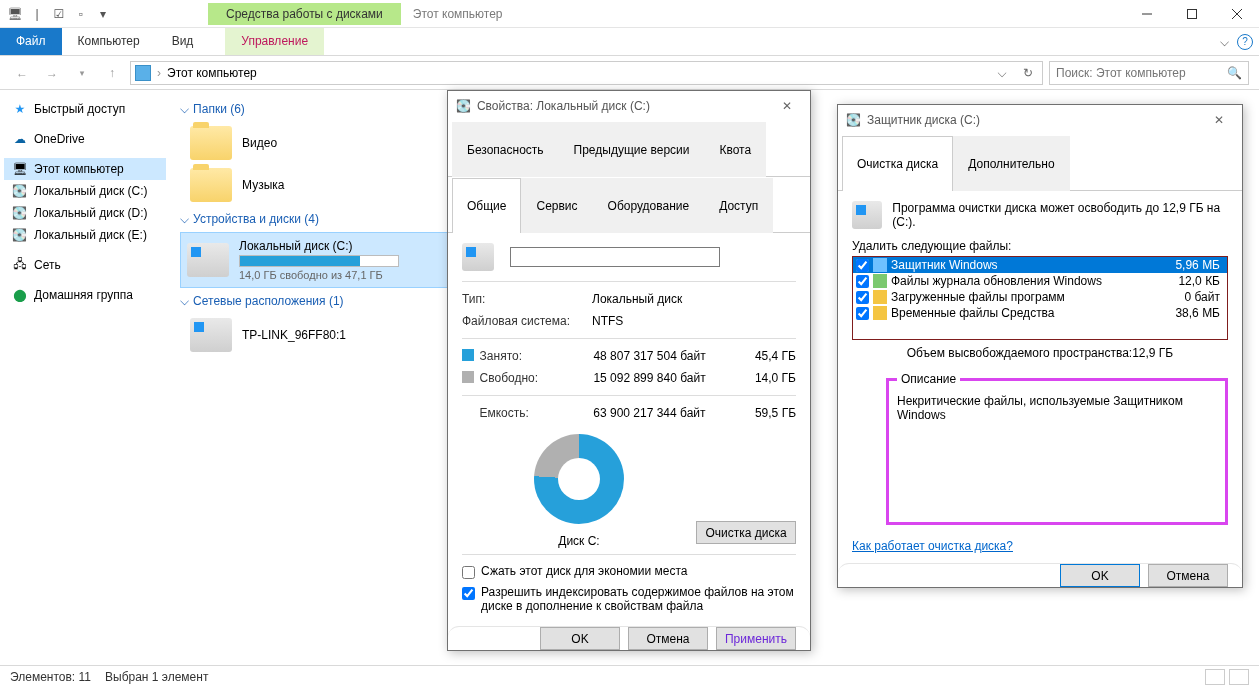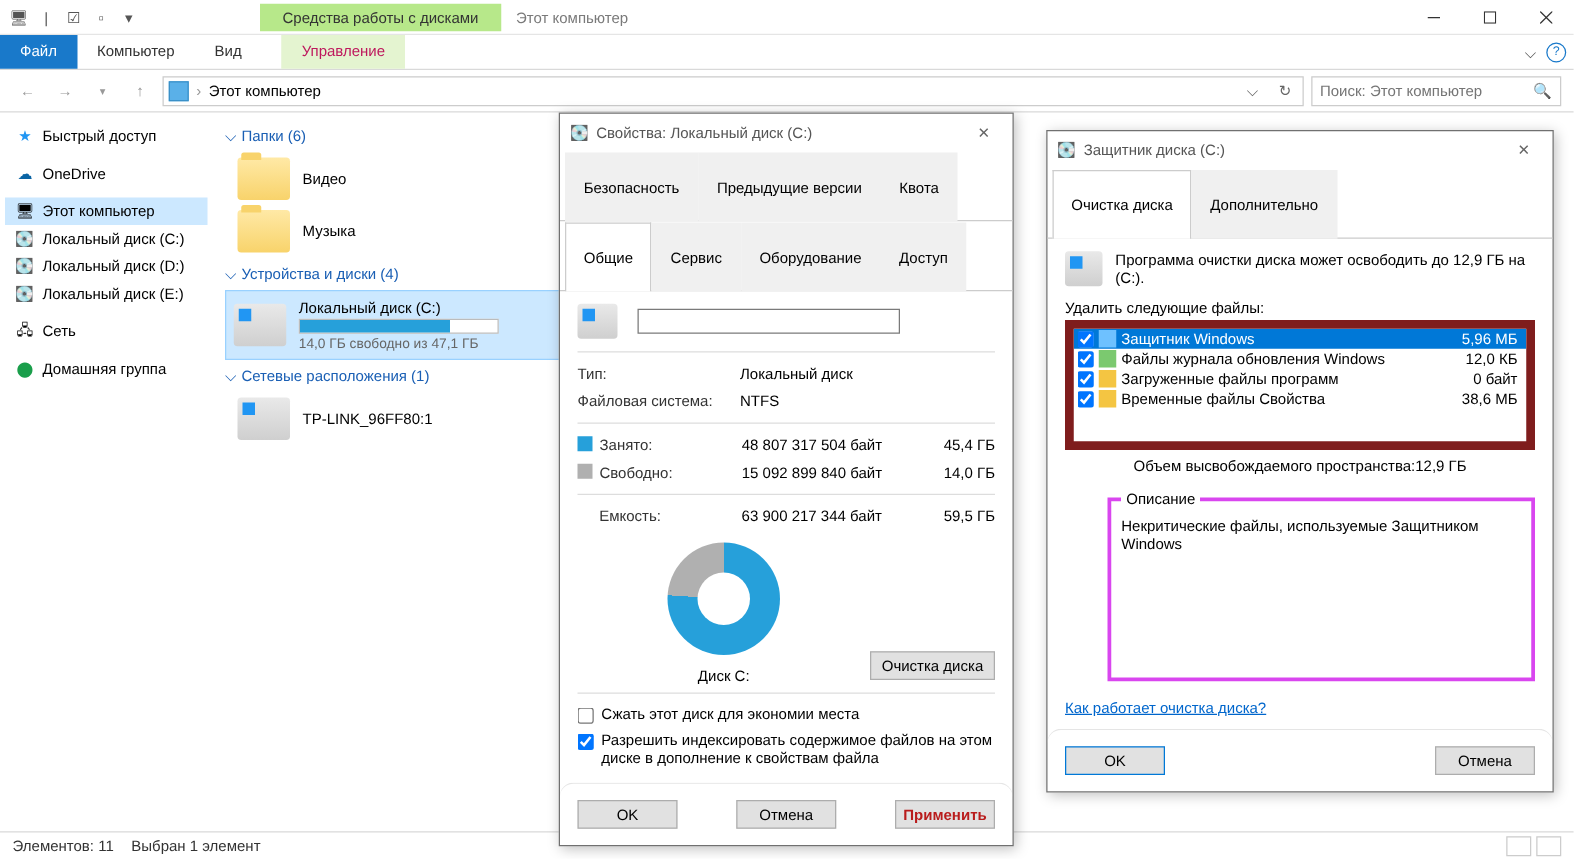--- a/index.html
+++ b/index.html
@@ -61,29 +61,29 @@
 .tab { padding: 20px 14px; border: 1px solid transparent; border-bottom: none; position: relative; top: 1px; background: #f0f0f0; margin-right: 0; }
 .tab.active { background: #fff; border-color: #ccc; }
 .dlg-body { padding: 10px 14px; }
 .prop-row { display: flex; padding: 4px 0; }
 .prop-label { width: 130px; color: #333; }
 .prop-bytes { width: 150px; }
 .prop-size { width: 60px; text-align: right; }
 .sq { width: 12px; height: 12px; display: inline-block; margin-right: 6px; vertical-align: middle; }
 .donut { width: 90px; height: 90px; border-radius: 50%; background: conic-gradient(#26a0da 0 76%, #b0b0b0 76% 100%); margin: 10px auto; position: relative; }
 .donut::after { content:""; position:absolute; inset: 24px; background: #fff; border-radius: 50%; }
-.dlg-btnrow { display: flex; justify-content: space-between; gap: 8px; padding: 13px 14px; border-top: 1px solid #e5e5e5; border-radius: 11px; }
+.dlg-btnrow { display: flex; justify-content: flex-end; gap: 8px; padding: 0 14px; border-top: 1px solid #e5e5e5; border-radius: 11px; }
 button.win { min-width: 80px; height: 23px; border: 1px solid #adadad; background: #e1e1e1; font-size: 12px; }
-button.win:disabled { color: #b91c1c; font-weight: bold; }
+button.win:disabled { color: #6d28d9; }
 input.txt { border: 1px solid #7a7a7a; height: 20px; padding: 0 4px; width: 210px; }
 .checkbox-row { display: flex; align-items: flex-start; gap: 6px; padding: 3px 0; }
 .checkbox-row input { margin-top: 2px; }
 
 
-.cleanup-list { border: 7px solid #7f1d1d; height: 104px; overflow-y: scroll; }
+.cleanup-list { border: 1px solid #7f1d1d; height: 84px; overflow-y: scroll; }
 .cl-row { display: flex; align-items: center; padding: 1px 3px; gap: 4px; }
 .cl-row.selected { background: #0078d7; color: #fff; }
 .cl-row .cl-size { margin-left: auto; padding-right: 4px; }
 .cl-icon { width: 14px; height: 14px; display: inline-block; }
 fieldset { border: 3px solid #d946ef; padding: 8px; margin-top: 6px; margin-left: 34px; }
 legend { padding: 0 4px; }
 a.link { color: #0066cc; text-decoration: underline; }
 hr { border: none; border-top: 1px solid #ddd; margin: 6px 0; }
 
 .pc-icon { width:16px; height:16px; display:inline-block; background:#5ab0e8; border:1px solid #3a90c8; }
@@ -347,21 +347,21 @@
       </div>
       <div class="cl-row">
         <input type="checkbox" checked="" style="">
         <span class="cl-icon" style="background:#f4c542"></span>
         <span>Загруженные файлы программ</span>
         <span class="cl-size">0 байт</span>
       </div>
       <div class="cl-row">
         <input type="checkbox" checked="" style="">
         <span class="cl-icon" style="background:#f4c542"></span>
-        <span>Временные файлы Свойства</span>
+        <span>Временные файлы Средства</span>
         <span class="cl-size">38,6 МБ</span>
       </div>
     </div>
     <div style="display:flex;justify-content:center;padding:6px 0;">
       <span>Объем высвобождаемого пространства:</span>
       <span>12,9 ГБ</span>
     </div>
     <fieldset>
       <legend>Описание</legend>
       <div style="min-height:120px">Некритические файлы, используемые Защитником Windows</div>

